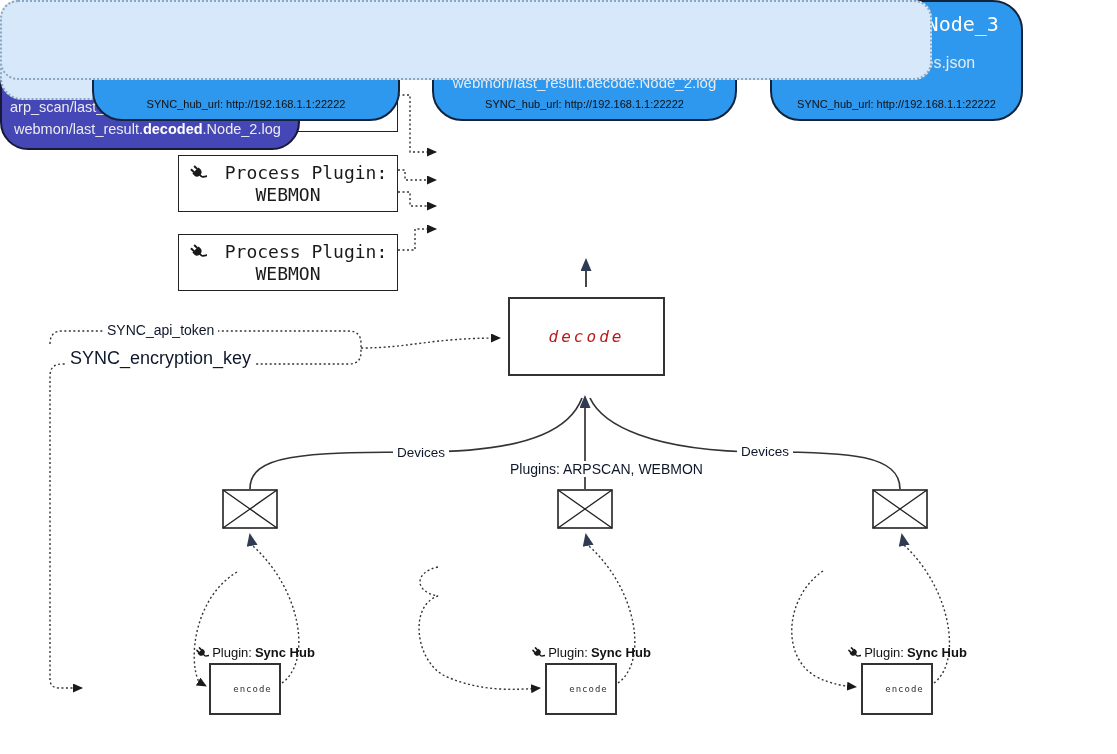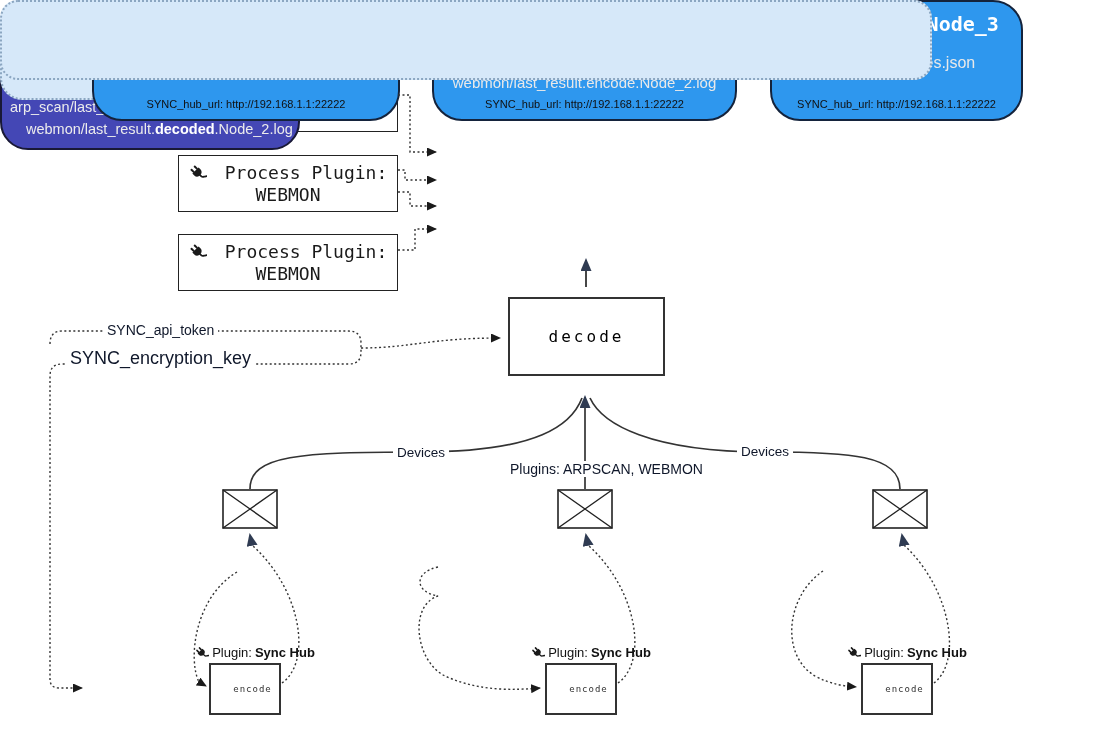--- a/index.html
+++ b/index.html
@@ -20,29 +20,29 @@
   
   .hub-url { position:absolute; left:432px; top:80px; width:300px; text-align:center; font-size:11px; color:#1c1c1c; }
   .hub { position:absolute; left:432px; top:100px; width:300px; height:150px; background:#4447b5; border:2px solid #191936; border-radius:28px; }
   .hub-title { position:absolute; left:0; top:12px; width:100%; text-align:center; color:#fff; font-size:20px; }
   .hub-title b { font-weight:700; }
   .hub-log { position:absolute; left:14px; width:286px; color:#ececec; font-size:14.5px; white-space:nowrap; }
   .hub-log b { font-weight:700; color:#fff; }
 
   
   .decode-wrap { position:absolute; left:432px; top:287px; width:305px; height:100px; background:#d6e8f9; border:2px dotted #8ba6c1; border-radius:22px; }
-  .decode-box { position:absolute; left:508px; top:297px; width:157px; height:79px; background:#fff; border:2px solid #333; display:flex; align-items:center; justify-content:center; font-size:16px; letter-spacing:3px; color:#000000; }
+  .decode-box { position:absolute; left:508px; top:297px; width:157px; height:79px; background:#fff; border:2px solid #333; display:flex; align-items:center; justify-content:center; font-size:16px; letter-spacing:3px; color:#b91c1c;font-style:italic; }
 
   
   .edge-label { position:absolute; background:#fff; padding:0 4px; font-size:13.5px; color:#0f172a; white-space:nowrap; z-index:6; }
 
   
   .node { position:absolute; top:517px; height:121px; background:#2e97ee; border:2px solid #14233c; border-radius:30px; }
   .node-title { position:absolute; left:0; top:10px; width:100%; text-align:center; color:#fff; font-size:20px; }
-  .node-title b { font-weight:700; }
+  .node-title b { font-weight:400; }
   .node-file { position:absolute; left:0; width:100%; text-align:center; color:#e9e9e9; white-space:nowrap; }
   .node-url { position:absolute; left:0; bottom:9px; width:100%; text-align:center; font-size:11px; color:#101010; }
 
   
   .band { position:absolute; left:90px; top:645px; width:932px; height:80px; background:#d6e8f9; border:2px dotted #8ba6c1; border-radius:18px; }
   .enc-label { position:absolute; top:645px; width:180px; display:flex; align-items:center; justify-content:center; gap:3px; font-size:13px; color:#111; z-index:3; }
   .enc-label b { font-weight:700; }
   .enc-box { position:absolute; top:663px; width:72px; height:52px; background:#fff; border:2px solid #333; display:flex; align-items:center; justify-content:center; font-size:9px; letter-spacing:1px; color:#333; z-index:2;padding-left:15px; }
 
   .layer { position:absolute; left:0; top:0; z-index:1; }
@@ -106,42 +106,42 @@
       </div>
     <div class="l2">WEBMON</div>
   </div>
 
   <div class="hub-url">http://192.168.1.1:22222</div>
   <div class="hub layer">
     <div class="hub-title mono"><span>NetAlertX: </span><b>Hub</b></div>
     <div class="hub-log" style="top:43px"><span>sync/last_result.</span><b>decoded</b><span>.Node_1.log</span></div>
     <div class="hub-log" style="top:70px"><span>sync/last_result.</span><b>decoded</b><span>.Node_3.log</span></div>
     <div class="hub-log" style="top:97px; left:8px"><span>arp_scan/last_result.</span><b>decoded</b><span>.Node_2.log</span></div>
-    <div class="hub-log" style="top:119px; left:24px"><span>webmon/last_result.</span><b>decoded</b><span>.Node_2.log</span></div>
+    <div class="hub-log" style="top:119px; left:12px"><span>webmon/last_result.</span><b>decoded</b><span>.Node_2.log</span></div>
   </div>
 
   <div class="decode-wrap layer"></div>
   <div class="decode-box mono" style="z-index:2">decode</div>
 
   <div class="edge-label" style="left:103px; top:322px; font-size:14px">SYNC_api_token</div>
   <div class="edge-label" style="left:66px; top:348px; font-size:18px">SYNC_encryption_key</div>
 
   <div class="edge-label" style="left:393px; top:445px">Devices</div>
   <div class="edge-label" style="left:506px; top:461px; font-size:14px">Plugins: ARPSCAN, WEBMON</div>
   <div class="edge-label" style="left:737px; top:444px">Devices</div>
 
   <div class="node layer" style="left:92px; width:308px">
     <div class="node-title mono"><span>NetAlertX: </span><b>Node_1</b></div>
     <div class="node-file" style="top:52px; font-size:16px">api/table_devices.json</div>
     <div class="node-url">SYNC_hub_url: http://192.168.1.1:22222</div>
   </div>
   <div class="node layer" style="left:432px; width:305px">
     <div class="node-title mono"><span>NetAlertX: </span><b>Node_2</b></div>
     <div class="node-file" style="top:44px; font-size:15px">arp_scan/last_result.encoded.Node_2.log</div>
-    <div class="node-file" style="top:72px; font-size:15px">webmon/last_result.encode.Node_2.log</div>
+    <div class="node-file" style="top:72px; font-size:15px">webmon/last_result.decode.Node_2.log</div>
     <div class="node-url">SYNC_hub_url: http://192.168.1.1:22222</div>
   </div>
   <div class="node layer" style="left:770px; width:253px">
     <div class="node-title mono"><span>NetAlertX: </span><b>Node_3</b></div>
     <div class="node-file" style="top:52px; font-size:16px">api/table_devices.json</div>
     <div class="node-url">SYNC_hub_url: http://192.168.1.1:22222</div>
   </div>
 
   <div class="band layer"></div>
   <div class="enc-label" style="left:165px">

